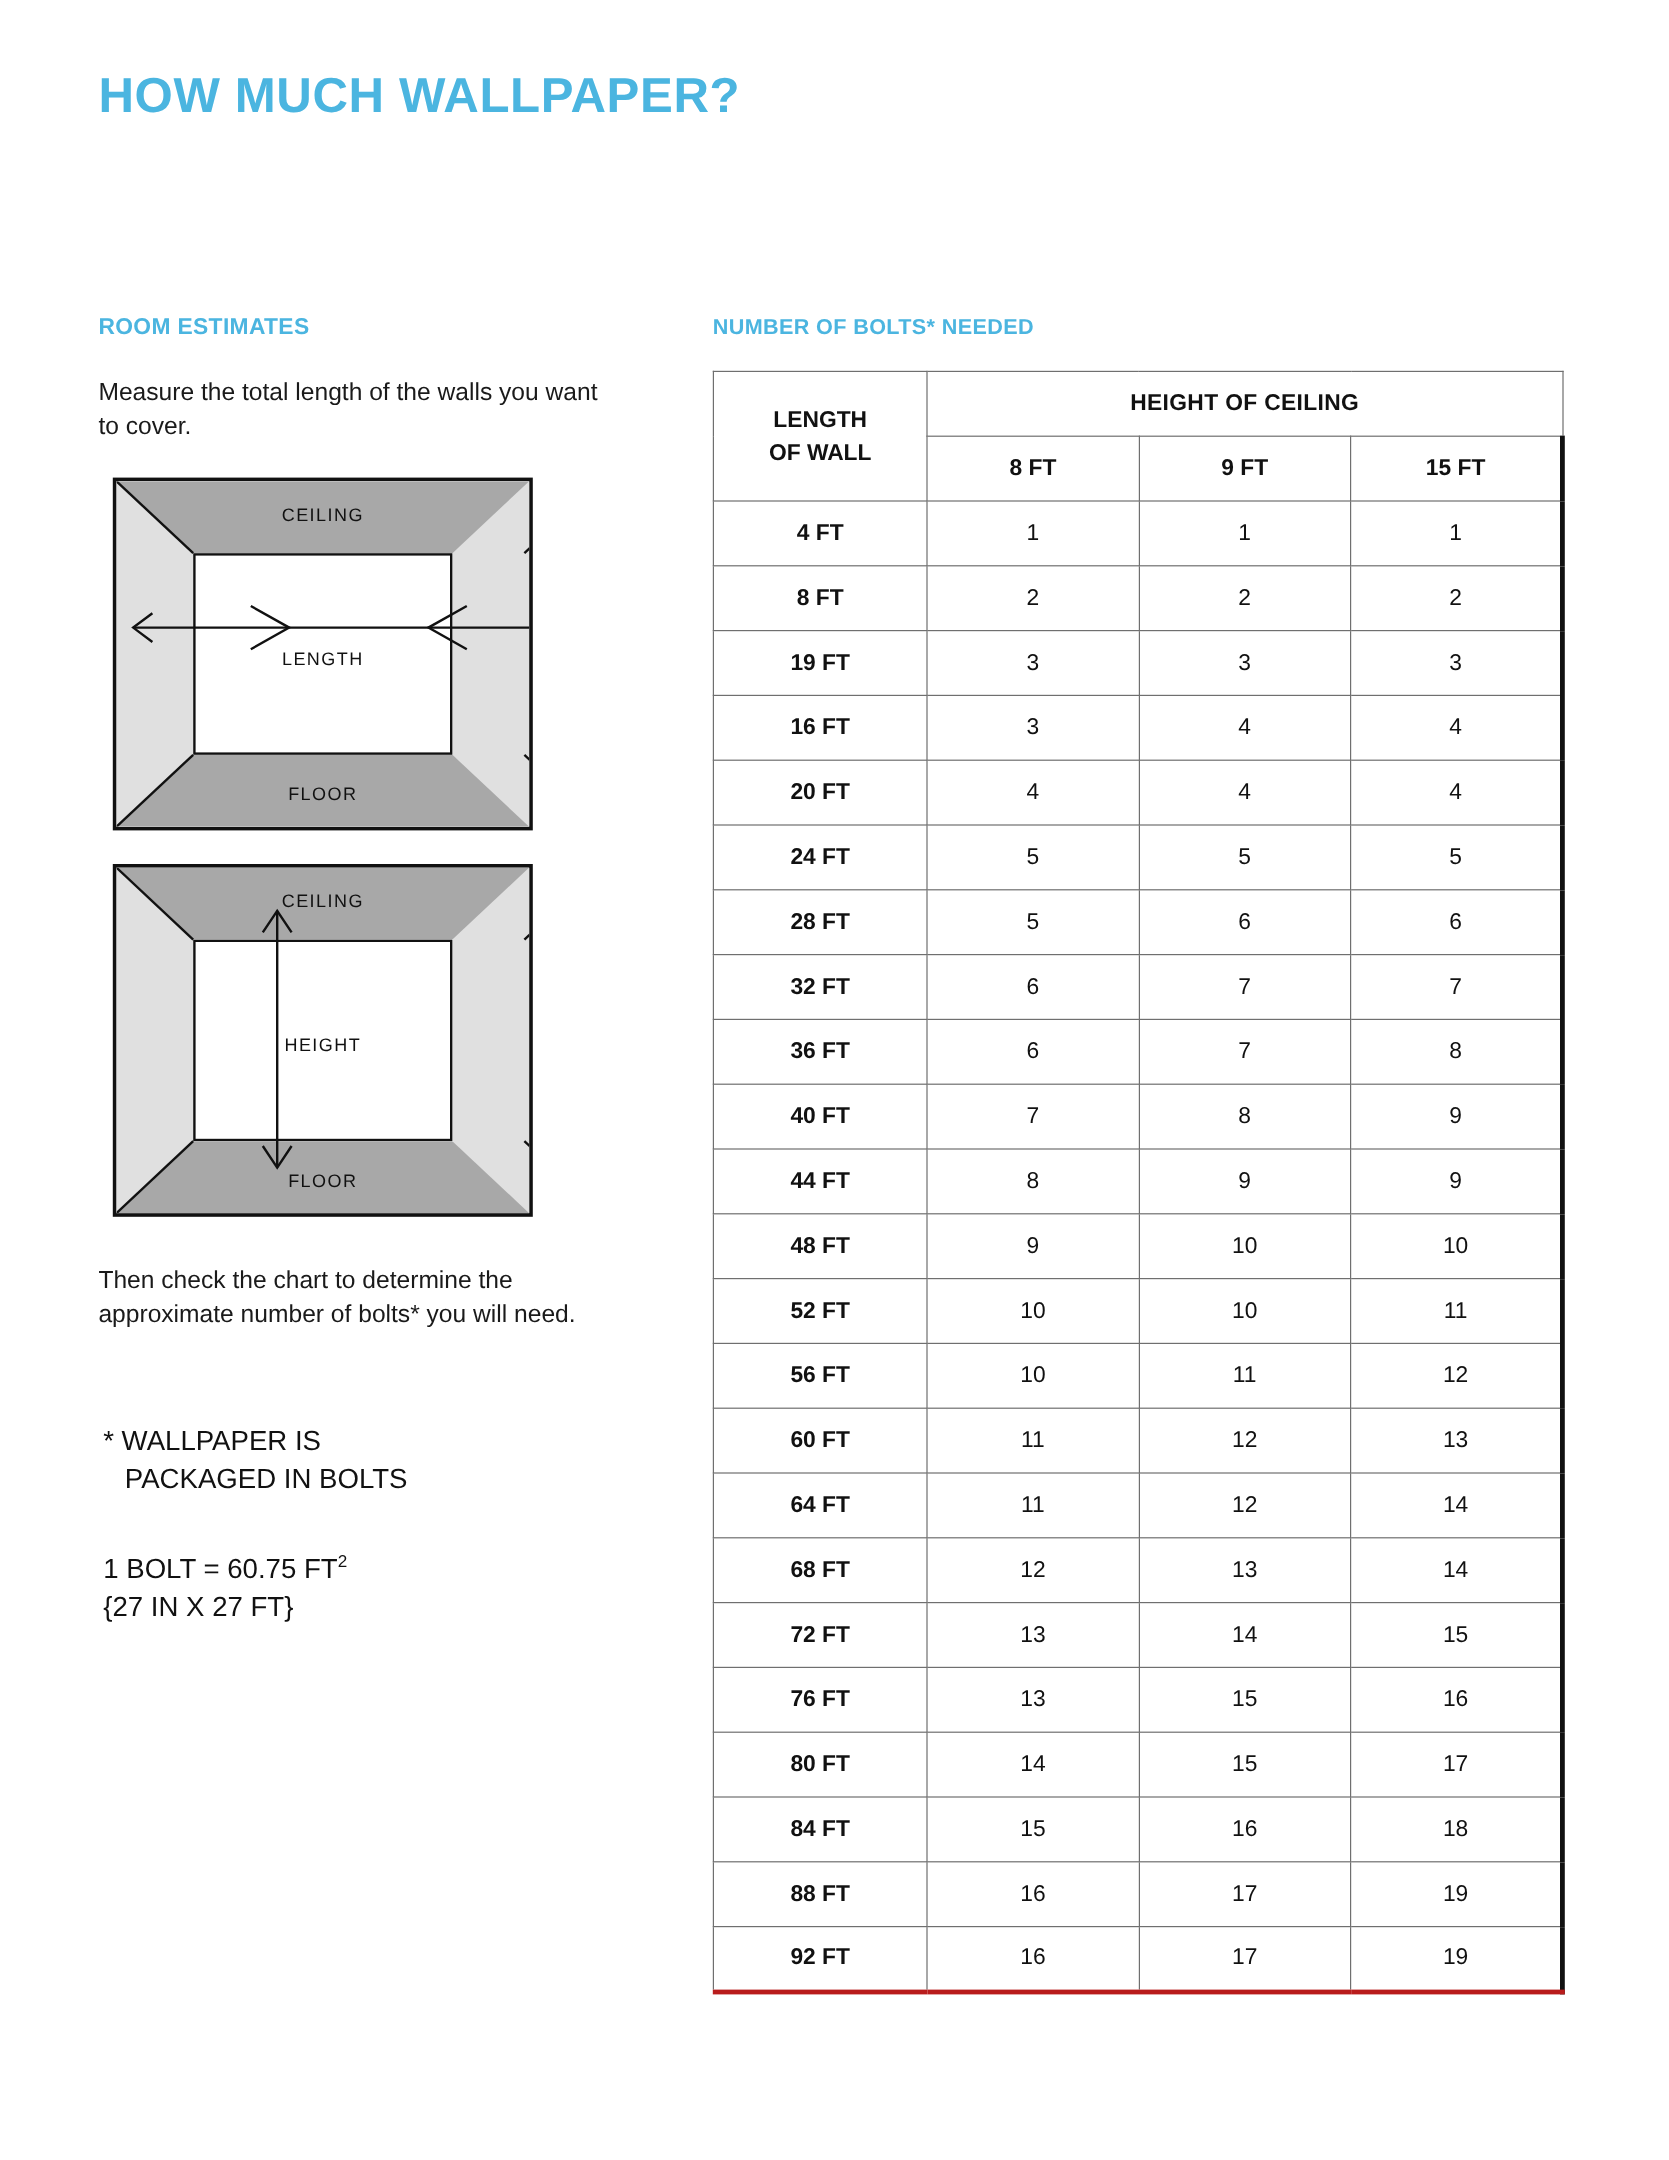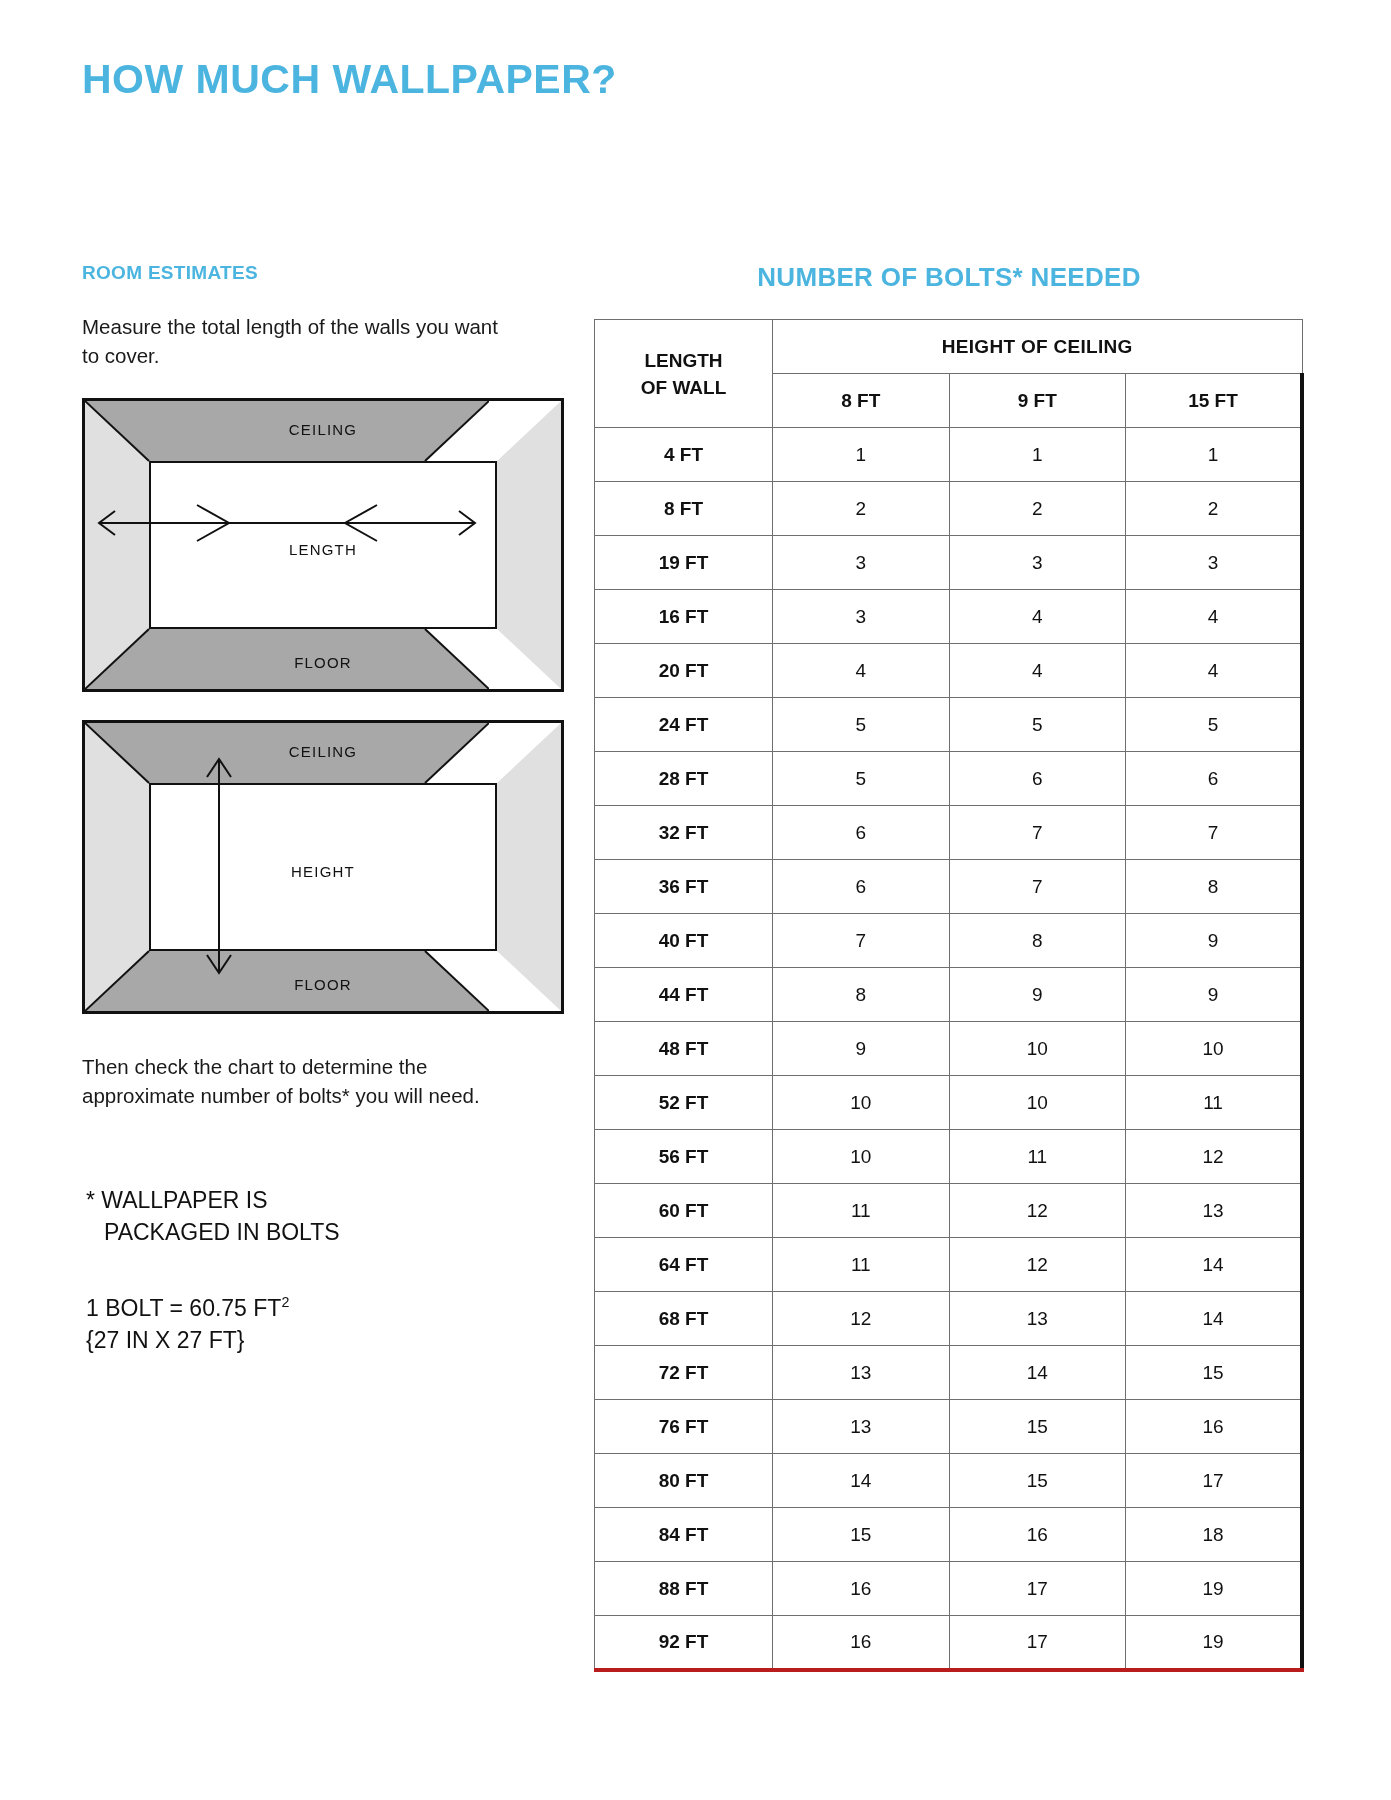--- a/index.html
+++ b/index.html
@@ -42,25 +42,25 @@
     margin: 0 0 28px 0;
   }
   .para {
     font-size: 20.5px;
     line-height: 29px;
     color: #1a1a1a;
     margin: 0;
   }
   .room-box {
     position: relative;
-    width: 482px;
+    width: 350px;
     height: 294px;
     border: 3px solid #111;
     background: #ffffff;
-    margin: 28px 0 0 0;
+    margin: 28px 0 0 12px;
     overflow: hidden;
   }
   .face-top {
     position: absolute;
     left: 0; top: 0; width: 404px; height: 60px;
     background: #a8a8a8;
     clip-path: polygon(0 0, 404px 0, 340px 60px, 64px 60px);
   }
   .face-bottom {
     position: absolute;
@@ -113,25 +113,24 @@
     color: #111;
   }
   
   .table-wrap {
     position: absolute;
     left: 594px;
     top: 262px;
     width: 710px;
   }
   .table-head-label {
-    font-size: 26px;
+    font-size: 18px;
     font-weight: bold;
     color: #4BB5E0;
     letter-spacing: 0.3px;
-    text-align: center;
     margin: 0 0 26px 0;
   }
   table.bolts {
     border-collapse: collapse;
     width: 710px;
     table-layout: fixed;
   }
   table.bolts td, table.bolts th {
     border: 1px solid #6f6f6f;
     text-align: center;

